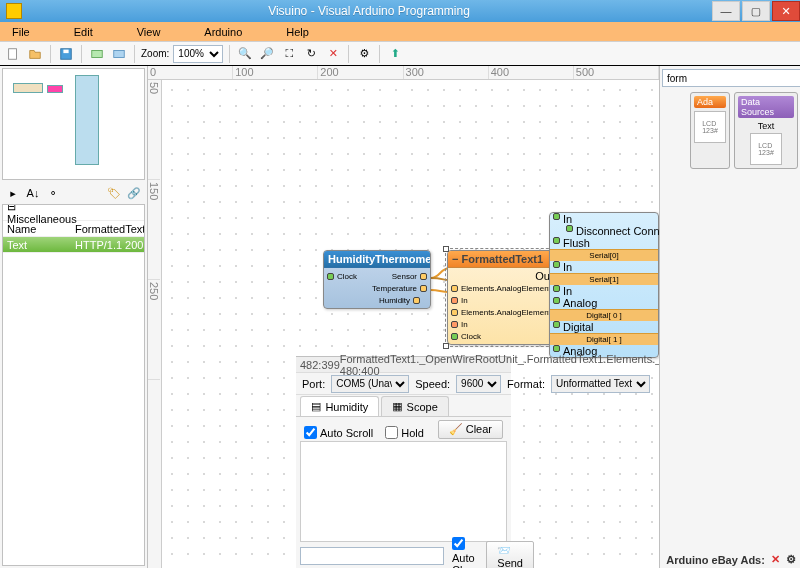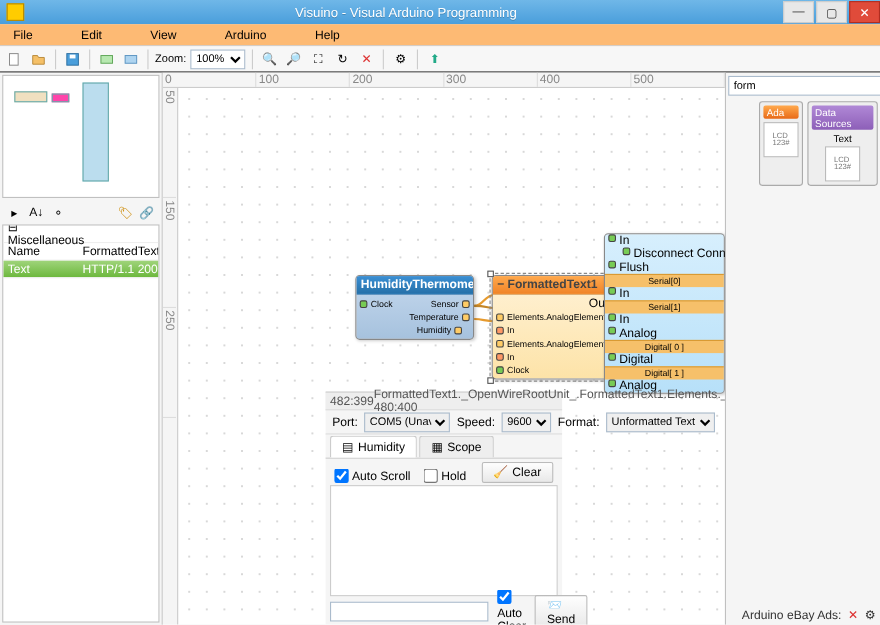--- a/index.html
+++ b/index.html
@@ -62,21 +62,21 @@
 .tabs { height: 22px; display: flex; align-items: flex-end; padding: 0 4px; gap: 2px; border-bottom: 1px solid #ccc; }
 .tab { padding: 3px 10px; border: 1px solid #ccc; border-bottom: none; background: #eee; border-radius: 3px 3px 0 0; font-size: 10px; display: flex; align-items: center; gap: 4px; }
 .tab.active { background: #fff; }
 .term-opts { height: 22px; display: flex; align-items: flex-end; gap: 12px; padding: 0 8px; }
 .term-opts label { display: flex; align-items: center; gap: 3px; font-size: 10px; }
 .term-opts .clear { margin-left: auto; padding: 2px 10px; border: 1px solid #bbb; background: linear-gradient(#fefefe,#e8e8e8); border-radius: 2px; }
 .term-body { flex: 1; background: #fff; border: 1px solid #ccc; margin: 2px 4px; }
 .send-row { height: 24px; display: flex; align-items: center; gap: 8px; padding: 0 4px; }
 .send-row input[type=text] { flex: 1; height: 18px; border: 1px solid #abc; }
 .send-row .send { padding: 2px 10px; border: 1px solid #bbb; background: linear-gradient(#fefefe,#e8e8e8); border-radius: 2px; }
-.footer { position: absolute; right: 4px; bottom: 2px; font-size: 10px; font-weight: normal; color: #333; display: flex; align-items: center; gap: 6px; }
+.footer { position: absolute; right: 4px; bottom: 2px; font-size: 10px; font-weight: bold; color: #333; display: flex; align-items: center; gap: 6px; }
 svg.ic { width: 14px; height: 14px; }
 </style>
 </head>
 <body>
 
 <div class="titlebar">
   <div class="app-icon"></div>
   <div class="title">Visuino - Visual Arduino Programming</div>
   <div class="winbtns">
     <div class="winbtn">—</div>

